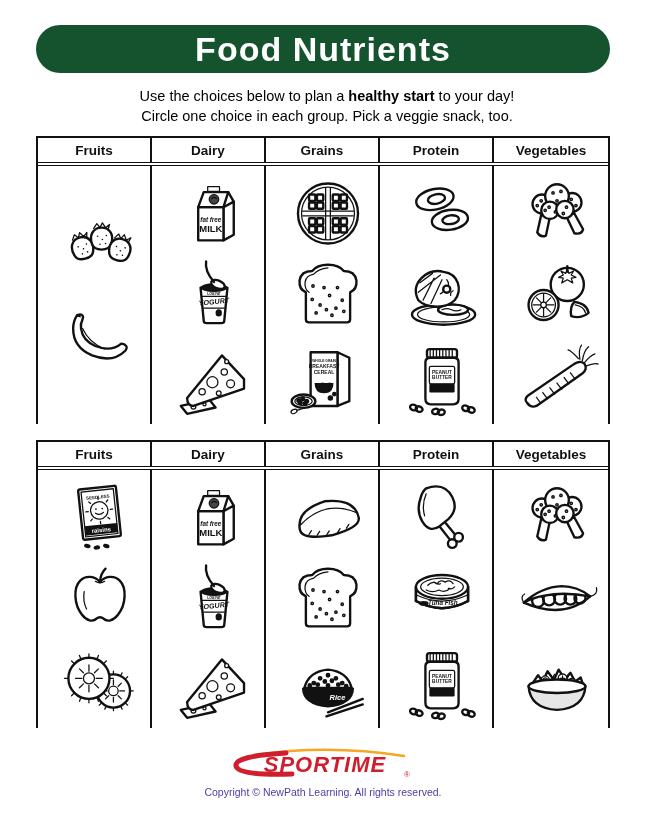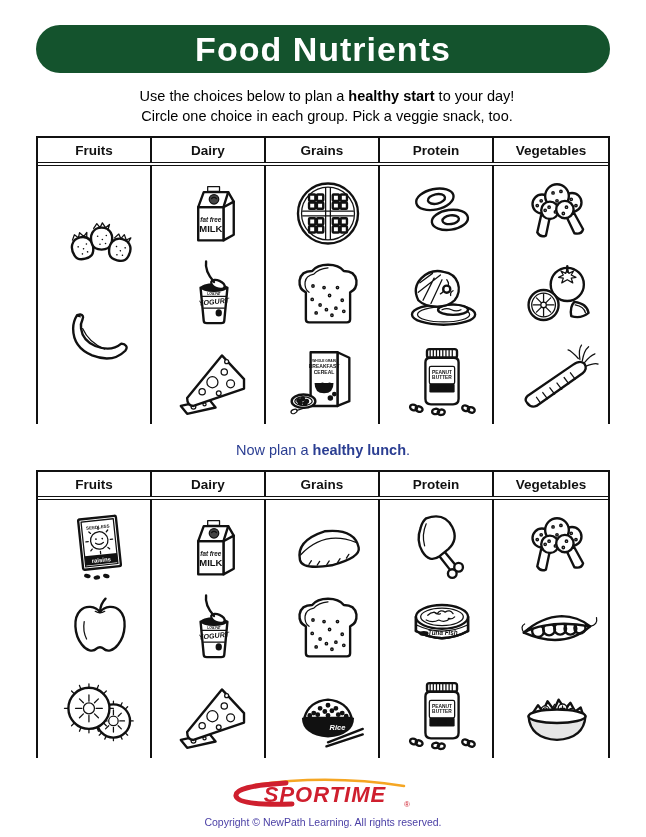--- a/index.html
+++ b/index.html
@@ -312,21 +312,20 @@
     <path class="tn" d="M84,32 q8,-10 14,-12 M82,29 q2,-13 8,-18 M79,27 q-2,-13 2,-18 M86,36 q12,-5 16,-3 M77,26 q-9,-10 -13,-11" stroke-width="2.4"></path>
     <path class="fw" d="M12,82 Q8,78 13,73 L70,34 Q80,27 85,33 Q89,39 82,45 L24,86 Q17,89 12,82 Z"></path>
     <path class="tn" d="M24,75 L29,82 M32,69 L38,77 M41,63 L47,71 M50,57 L56,65 M59,50 L65,58 M67,44 L73,52"></path>
   </svg>
           </div>
         </div>
       </div>
   </div>
 
   <div class="intro" style="color:#2b3e92;margin-top:16px;">
-    <div><span>Now plan a </span><b>healthy lunch</b><span>.</span></div>
   </div>
 
   <div class="ftable">
     <div class="head">
         <div class="th">Fruits</div>
         <div class="th">Dairy</div>
         <div class="th">Grains</div>
         <div class="th">Protein</div>
         <div class="th">Vegetables</div>
       </div>

